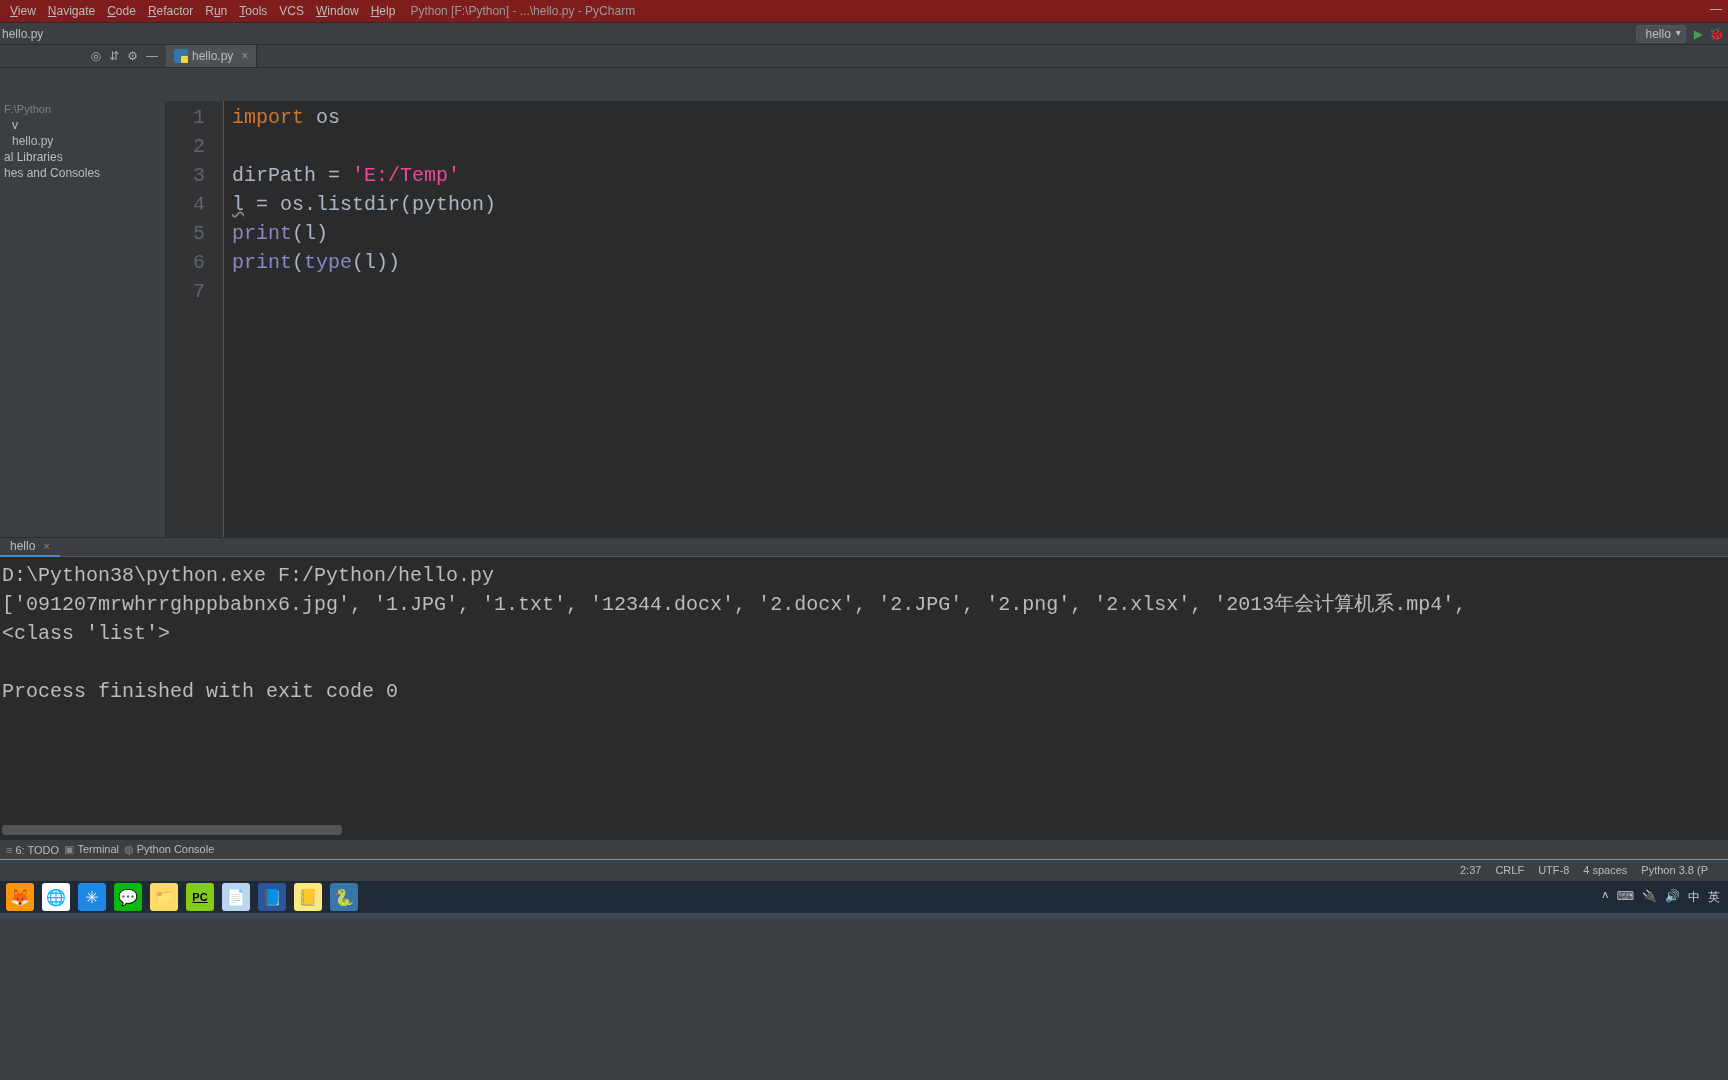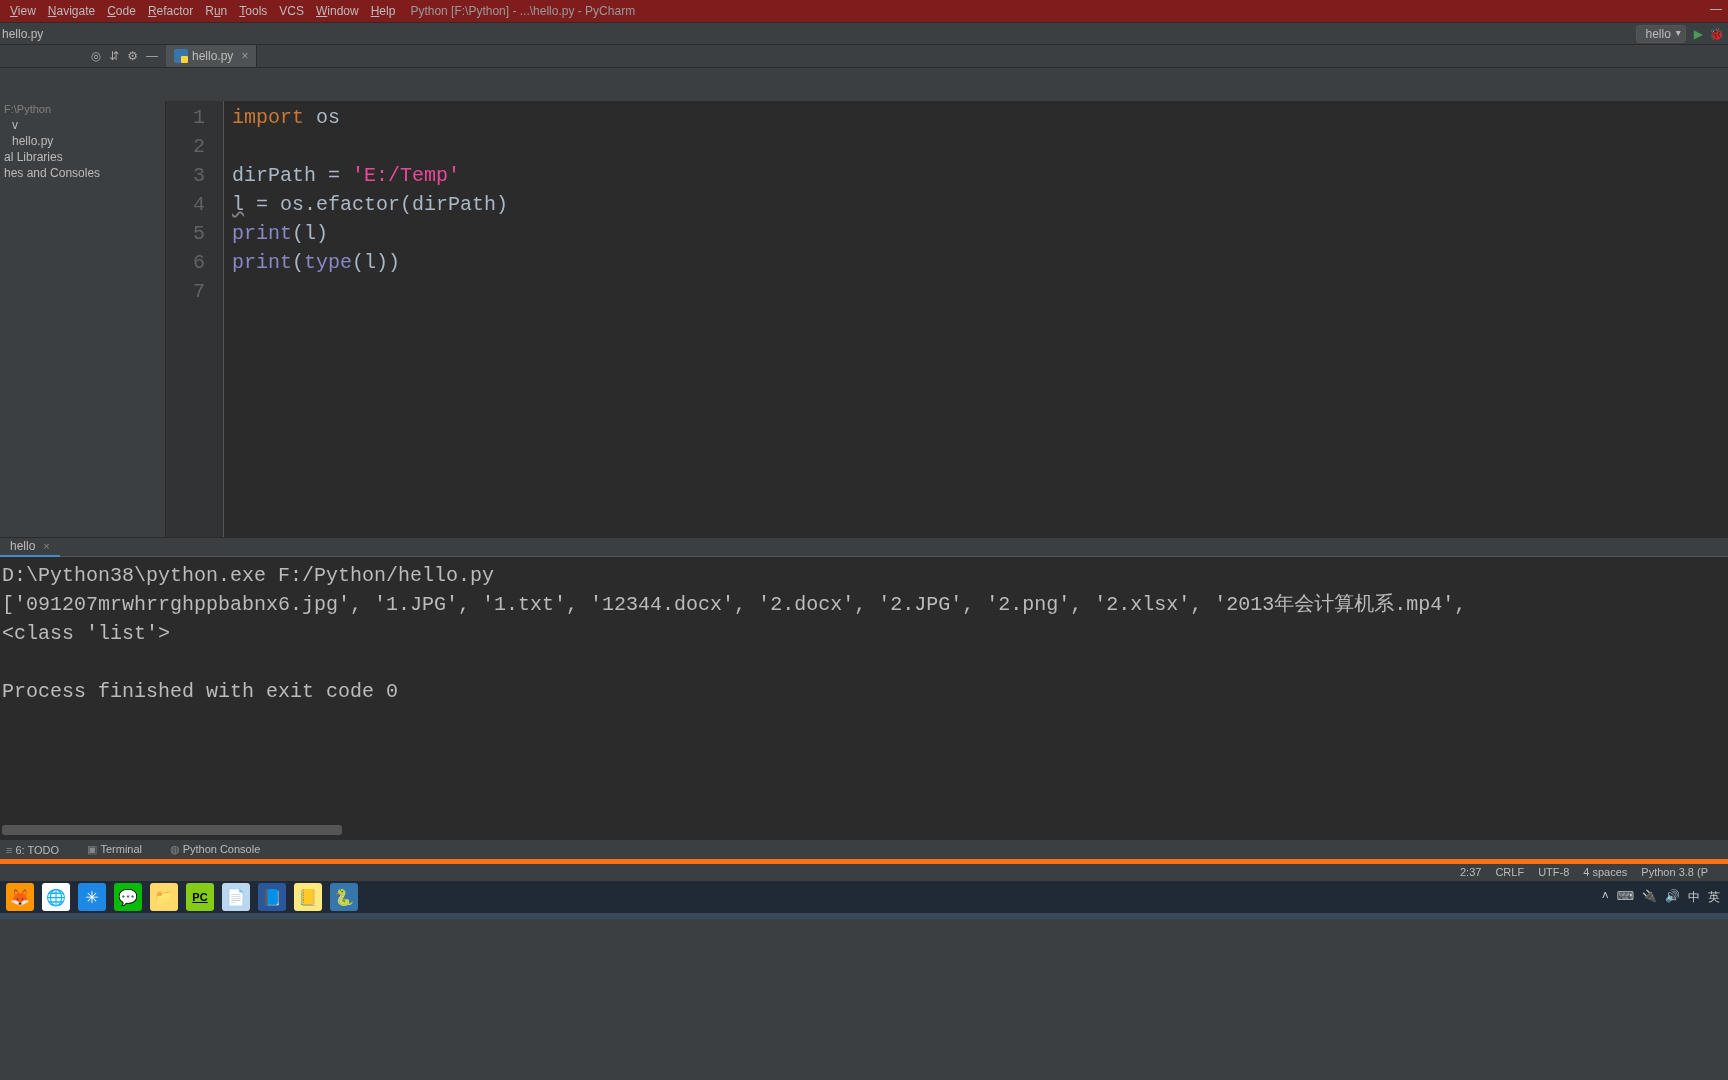--- a/index.html
+++ b/index.html
@@ -151,28 +151,28 @@
   }
   
   .bottom-tools {
     height: 20px;
     background: #3c3f41;
     border-top: 1px solid #2b2b2b;
     display: flex;
     align-items: center;
     font-size: 11px;
     padding-left: 6px;
-    gap: 28px;
+    gap: 5px;
     color: #bbb;
   }
   .bottom-tools .icon { margin-right: 3px; color: #888; }
   .status-bar {
     height: 20px;
     background: #3c3f41;
-    border-top: 5px solid #f97316;
+    border-top: 1px solid #f97316;
     display: flex;
     align-items: center;
     justify-content: flex-end;
     font-size: 11px;
     padding-right: 20px;
     gap: 14px;
     color: #bbb;
   }
   
   .gap-strip { height: 2px; background: #3c3f41; }
@@ -253,21 +253,21 @@
       <div>2</div>
       <div>3</div>
       <div>4</div>
       <div>5</div>
       <div>6</div>
       <div>7</div>
     </div>
     <div class="code"><span class="kw">import</span><span> os</span>
 
 <span>dirPath = </span><span class="str">'E:/Temp'</span>
-<span class="underline-warn">l</span><span> = os.efactor(dirPath)</span>
+<span class="underline-warn">l</span><span> = os.listdir(python)</span>
 <span class="bi">print</span><span>(l)</span>
 <span class="bi">print</span><span>(</span><span class="bi">type</span><span>(l))</span>
 </div>
   </div>
 </div>
 
 <div class="run-header">
   <div class="run-tab">
     <span>hello</span>
     <span class="x">×</span>

